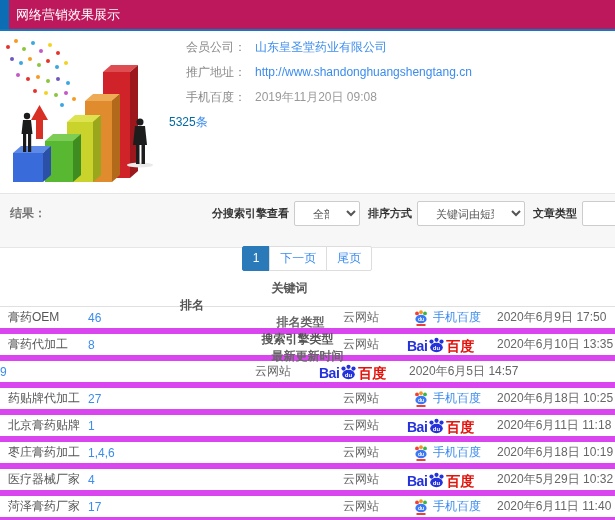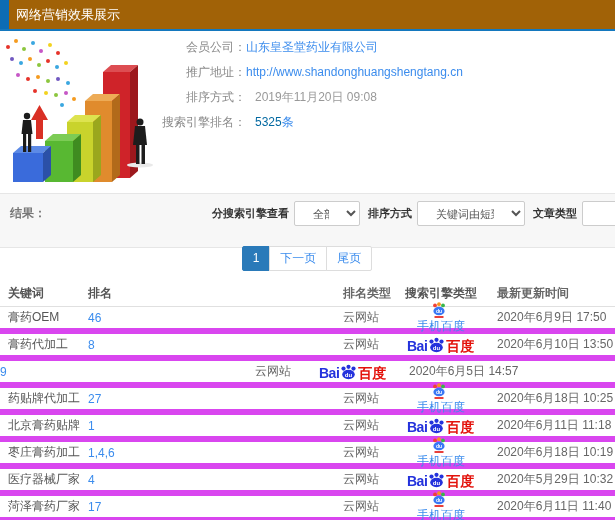--- a/index.html
+++ b/index.html
@@ -3,33 +3,33 @@
 <meta charset="utf-8">
 <style>
   * { margin:0; padding:0; box-sizing:border-box; }
   html,body { background:#fff; }
   body {
     width:615px; height:520px; position:relative; overflow:hidden;
     font-family:"Liberation Sans","DejaVu Sans",sans-serif; font-size:12px; color:#555;
   }
   
   .topbar { position:absolute; top:0; left:0; width:615px; height:31px;
-    background:#a16207; border-bottom:2px solid #1478be; }
+    background:#be185d; border-bottom:2px solid #1478be; }
   .topbar-accent { position:absolute; left:0; top:0; bottom:0; width:9px; background:#0c6cb4; }
   .topbar-title { position:absolute; left:16px; top:0; line-height:30px; color:#fff; font-size:13px; }
 
   
   .illustration { position:absolute; left:0; top:35px; width:190px; height:155px; }
 
   
   .info { position:absolute; left:160px; top:35px; }
   .info-row { display:flex; height:25px; line-height:25px; }
   .info-label { width:86px; text-align:right; color:#8a8a8a; }
   .info-value { margin-left:9px; color:#999; }
-  .info-link { margin-left:0; color:#3b8ced; cursor:pointer; }
+  .info-link { margin-left:9px; color:#3b8ced; cursor:pointer; }
   .hl-num { margin-left:9px; color:#0369a1; }
   .hl-suffix { color:#3b8ced; }
 
   
   .filterbar { position:absolute; top:193px; left:0; width:615px; height:55px;
     background:#f7f7f7; border-top:1px solid #e6e6e6; border-bottom:1px solid #e6e6e6; }
   .result-label { position:absolute; left:10px; top:0; line-height:38px; font-weight:bold; color:#777; }
   .filter-group { position:absolute; left:196px; top:7px; display:flex; align-items:center; white-space:nowrap; }
   .fg-label { font-weight:bold; color:#333; font-size:11px; margin:0 5px 0 8px; }
   .fg-label:first-child { margin-left:16px; }
@@ -40,30 +40,30 @@
   
   .pagination { position:absolute; top:246px; left:0; width:615px; text-align:center; font-size:0; }
   .page-item { display:inline-block; height:25px; line-height:23px; padding:0 10px; font-size:12px;
     border:1px solid #ddd; background:#fff; color:#3b8ced; margin-left:-1px; cursor:pointer; }
   .page-item.active { background:#2a7ab9; border-color:#2a7ab9; color:#fff; border-radius:2px 0 0 2px; }
   .page-item:last-child { border-radius:0 2px 2px 0;text-align:center; }
 
   
   .table-wrap { position:absolute; top:280px; left:0; width:615px; }
   .trow, .thead { display:flex; align-items:center; height:27px; border-bottom:6px solid #d946ef; }
-  .thead { border-bottom:1px solid #e0e0e0; font-weight:bold; color:#555; }
+  .thead { border-bottom:1px solid #e0e0e0; font-weight:bold; color:#555;flex-direction:column; }
   .c-keyword { width:88px; padding-left:8px; color:#555; }
   .c-rank    { width:255px; color:#3b8ced; }
   .thead .c-rank { color:#555; }
   .c-ranktype{ width:62px; color:#666; }
   .c-engine  { width:92px; display:flex; align-items:center; color:#555; }
   .c-updated { flex:1; color:#666; }
 
   
-  .mob-logo { display:inline-flex; align-items:center; margin-left:8px;flex-direction:column; }
+  .mob-logo { display:inline-flex; align-items:center; margin-left:8px; }
   .mob-logo svg { display:block; }
   .mob-label { color:#3b8ced; margin-left:4px; font-size:12px; }
   .bd-logo { display:inline-flex; align-items:flex-end; margin-left:2px; }
   .bd-bai { color:#2432dc; font-weight:bold; font-size:14px; line-height:14px; letter-spacing:-0.5px; }
   .bd-cn  { color:#e3120b; font-weight:bold; font-size:14px; line-height:14px; }
   .bd-logo svg { display:block; margin:0 1px; }
 </style>
 </head>
 <body>
 
@@ -150,25 +150,24 @@
 <div class="info">
   <div class="info-row">
     <span class="info-label">会员公司：</span>
     <span class="info-link">山东皇圣堂药业有限公司</span>
   </div>
   <div class="info-row">
     <span class="info-label">推广地址：</span>
     <span class="info-link">http://www.shandonghuangshengtang.cn</span>
   </div>
   <div class="info-row">
-    <span class="info-label">排序方式：</span>
+    <span class="info-label">手机百度：</span>
     <span class="info-value">2019年11月20日 09:08</span>
   </div>
   <div class="info-row">
-    <span class="info-label">搜索引擎排名：</span>
     <span class="hl-num">5325</span>
     <span class="hl-suffix">条</span>
   </div>
 </div>
 
 <div class="filterbar">
   <span class="result-label">结果：</span>
   <div class="filter-group">
     <span class="fg-label">分搜索引擎查看</span>
     <select class="fg-select sel-engine">
@@ -232,21 +231,21 @@
         <svg width="17" height="16" viewBox="0 0 17 16">
           <circle cx="3.5" cy="4.6" r="2.1" fill="#2432dc"></circle>
           <circle cx="8.5" cy="2.8" r="2.1" fill="#2432dc"></circle>
           <circle cx="13.5" cy="4.6" r="2.1" fill="#2432dc"></circle>
           <ellipse cx="8.5" cy="10.5" rx="6.3" ry="4.7" fill="#2432dc"></ellipse>
           <text x="8.5" y="12.6" text-anchor="middle" font-size="6" font-weight="bold" fill="#ffffff" font-family="Liberation Sans, sans-serif">du</text>
         </svg>
         <span class="bd-cn">百度</span>
       </span>
     </div>
-    <div class="c-updated">2020年6月10日 13:50</div>
+    <div class="c-updated">2020年6月10日 13:35</div>
   </div>
       <div class="trow">
     <div class="c-rank">9</div>
     <div class="c-ranktype">云网站</div>
     <div class="c-engine">
 
       <span class="bd-logo">
         <span class="bd-bai">Bai</span>
         <svg width="17" height="16" viewBox="0 0 17 16">
           <circle cx="3.5" cy="4.6" r="2.1" fill="#2432dc"></circle>

